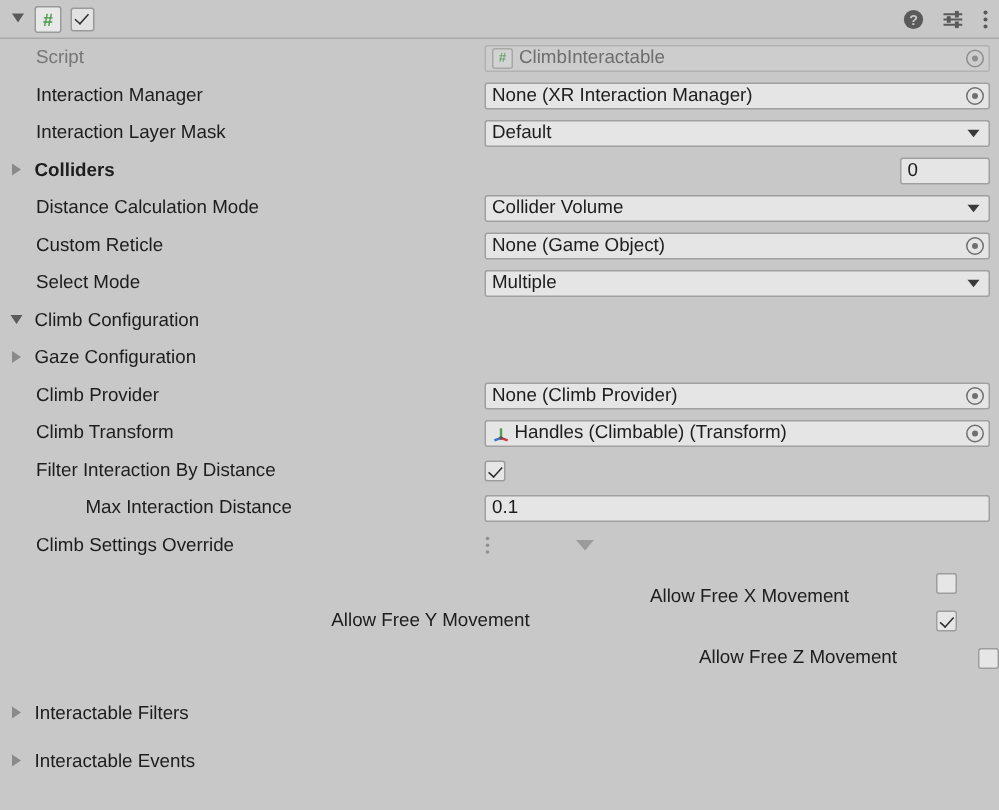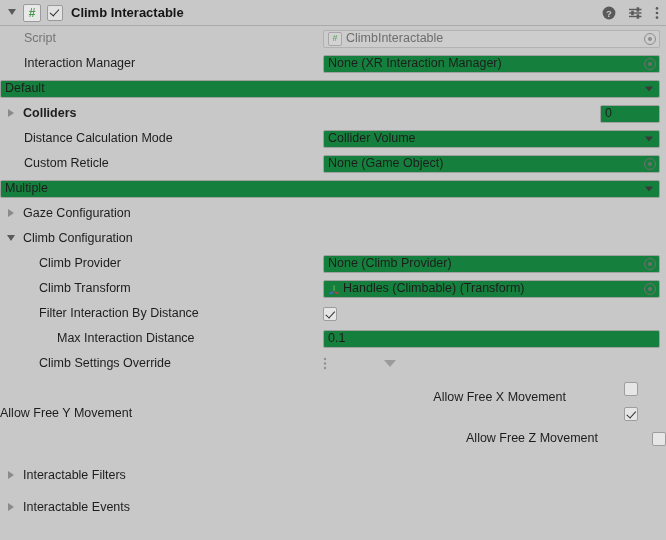--- a/index.html
+++ b/index.html
@@ -126,28 +126,28 @@
     font-size: 12.5px;
     color: #1d1d1d;
     white-space: nowrap;
     line-height: 1;
   }
   .label.dim { color: #767676; }
   .label.bold { font-weight: bold; }
 
   .lbl-col { width: 275px; box-sizing: border-box; display:flex; align-items:center; }
   .ind1 { padding-left: 24px; }
-  .ind2 { padding-left: 39px; }
+  .ind2 { padding-left: 24px; }
   .ind3 { padding-left: 57px; align-items: flex-end; }
   .foldrow { padding-left: 5px; display:flex; align-items:center; gap: 5px; }
 
   
   .field {
     height: 18px;
-    background: #15803d;
+    background: #e5e5e5;
     border: 1px solid #a0a0a0;
     border-radius: 2px;
     box-sizing: border-box;
     display: flex;
     align-items: center;
     padding: 0 4px;
     font-size: 12.5px;
     color: #1d1d1d;
     position: relative;
     overflow: hidden;
@@ -261,21 +261,20 @@
 </style>
 </head>
 <body>
 
 <div class="inspector">
 
   <div class="comp-header">
     <div class="foldout"></div>
     <div class="script-badge">#</div>
     <div class="enable-check on"></div>
-    <div class="comp-title">Climb Interactable</div>
 
     <div class="header-icons">
       <svg class="hicon" width="14" height="14" viewBox="0 0 14 14">
         <circle cx="7" cy="7" r="6.4" fill="#5a5a5a"></circle>
         <text x="7" y="10.6" font-family="Liberation Sans, sans-serif" font-size="9.5" font-weight="bold" fill="#c8c8c8" text-anchor="middle">?</text>
       </svg>
       <svg class="hicon" width="15" height="14" viewBox="0 0 15 14">
         <line x1="1" y1="3.5" x2="13.5" y2="3.5" stroke="#5a5a5a" stroke-width="1.4"></line>
         <line x1="1" y1="7" x2="13.5" y2="7" stroke="#5a5a5a" stroke-width="1.4"></line>
         <line x1="1" y1="10.5" x2="13.5" y2="10.5" stroke="#5a5a5a" stroke-width="1.4"></line>
@@ -306,20 +305,23 @@
     <div class="lbl-col ind1">
       <span class="label">Interaction Manager</span>
     </div>
     <div class="field grow">
       <span class="txt">None (XR Interaction Manager)</span>
       <span class="obj-dot"></span>
     </div>
   </div>
 
   <div class="row">
+    <div class="lbl-col ind1">
+      <span class="label">Interaction Layer Mask</span>
+    </div>
     <div class="field grow">
       <span class="txt">Default</span>
       <span class="caret"></span>
     </div>
   </div>
 
   <div class="row">
     <div class="lbl-col foldrow">
       <span class="foldout closed"></span>
       <span class="label bold">Colliders</span>
@@ -343,37 +345,40 @@
     <div class="lbl-col ind1">
       <span class="label">Custom Reticle</span>
     </div>
     <div class="field grow">
       <span class="txt">None (Game Object)</span>
       <span class="obj-dot"></span>
     </div>
   </div>
 
   <div class="row">
+    <div class="lbl-col ind1">
+      <span class="label">Select Mode</span>
+    </div>
     <div class="field grow">
       <span class="txt">Multiple</span>
       <span class="caret"></span>
+    </div>
+  </div>
+
+  <div class="row">
+    <div class="lbl-col foldrow">
+      <span class="foldout"></span>
+      <span class="label">Climb Configuration</span>
     </div>
   </div>
 
   <div class="row">
     <div class="lbl-col foldrow">
       <span class="foldout closed"></span>
       <span class="label">Gaze Configuration</span>
-    </div>
-  </div>
-
-  <div class="row">
-    <div class="lbl-col foldrow">
-      <span class="foldout"></span>
-      <span class="label">Climb Configuration</span>
     </div>
   </div>
 
   <div class="row">
     <div class="lbl-col ind2">
       <span class="label">Climb Provider</span>
     </div>
     <div class="field grow">
       <span class="txt">None (Climb Provider)</span>
       <span class="obj-dot"></span>
@@ -425,21 +430,21 @@
   </div>
 
   <div class="row">
     <div class="lbl-col" style="width:576px; justify-content:flex-end; padding-right:10px;margin-top:18px;">
       <span class="label">Allow Free X Movement</span>
     </div>
     <div class="cbox"></div>
   </div>
 
   <div class="row">
-    <div class="lbl-col" style="width:576px; justify-content:flex-start; padding-right:2px;">
+    <div class="lbl-col" style="width:576px; justify-content:center; padding-right:2px;">
       <span class="label">Allow Free Y Movement</span>
     </div>
     <div class="cbox on"></div>
   </div>
 
   <div class="row">
     <div class="lbl-col" style="width:620px; justify-content:flex-end; padding-right:6px;">
       <span class="label">Allow Free Z Movement</span>
     </div>
     <div class="cbox"></div>

